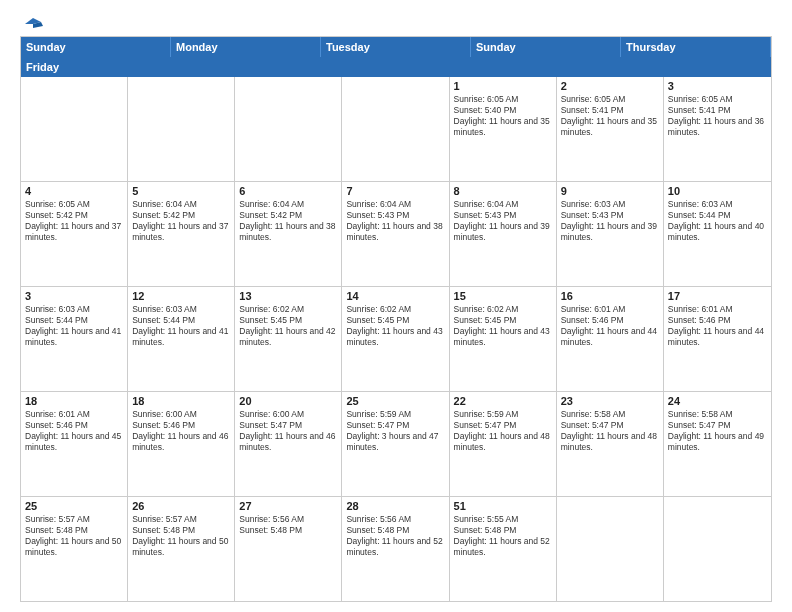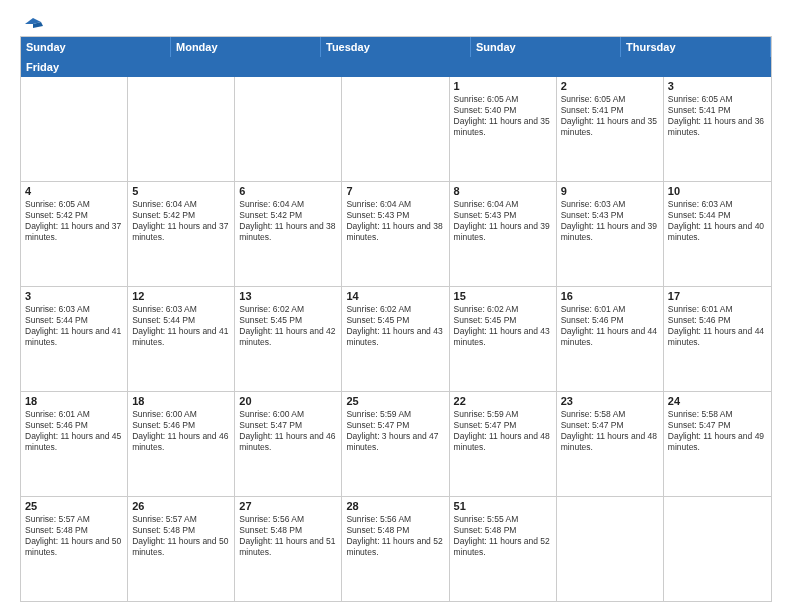--- a/index.html
+++ b/index.html
@@ -295,21 +295,20 @@
           <div class="cal-cell">
             <span class="day-number">26</span>
             <div class="sun-line">Sunrise: 5:57 AM</div>
             <div class="set-line">Sunset: 5:48 PM</div>
             <div class="day-line">Daylight: 11 hours and 50 minutes.</div>
           </div>
           <div class="cal-cell">
             <span class="day-number">27</span>
             <div class="sun-line">Sunrise: 5:56 AM</div>
             <div class="set-line">Sunset: 5:48 PM</div>
-            <div class="day-line">Daylight: 11 hours and 51 minutes.</div>
           </div>
           <div class="cal-cell">
             <span class="day-number">28</span>
             <div class="sun-line">Sunrise: 5:56 AM</div>
             <div class="set-line">Sunset: 5:48 PM</div>
             <div class="day-line">Daylight: 11 hours and 52 minutes.</div>
           </div>
           <div class="cal-cell">
             <span class="day-number">51</span>
             <div class="sun-line">Sunrise: 5:55 AM</div>

